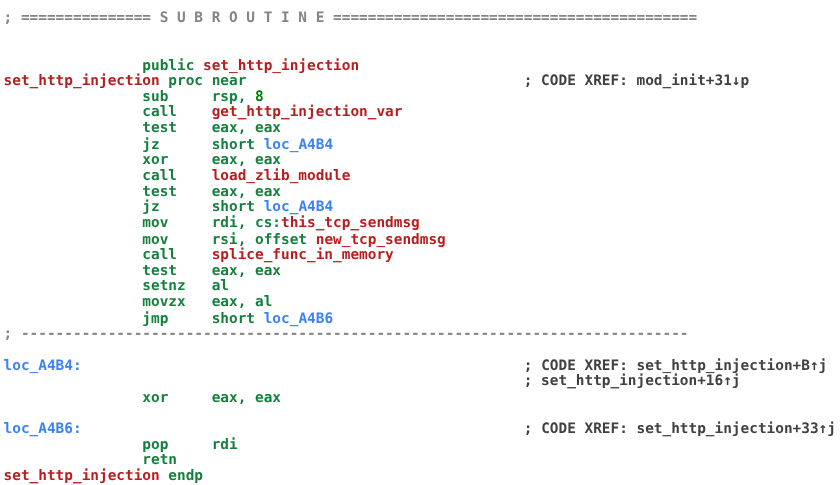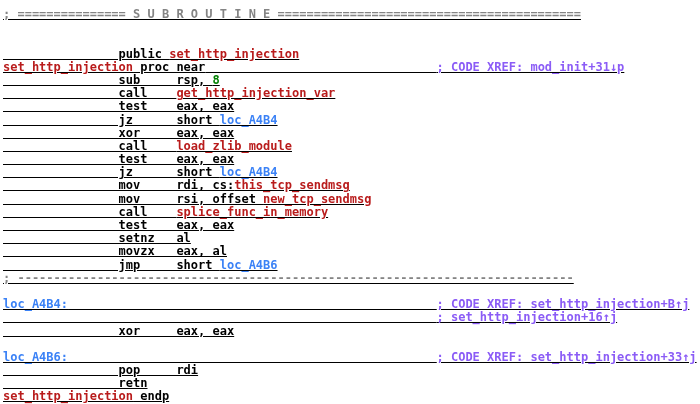--- a/index.html
+++ b/index.html
@@ -16,28 +16,27 @@
     box-sizing: border-box;
     width: 700px;
     height: 404px;
     padding: 8px 0 0 3px;
     font-family: "DejaVu Sans Mono", "Liberation Mono", monospace;
     font-weight: bold;
     font-size: 12px;
     line-height: 13.2px;
     white-space: pre;
     cursor: default;
-    text-decoration: underline;
   }
   .line { height: 13.2px; overflow: hidden; }
   .seg-banner    { color: #848484; }
   .seg-separator { color: #848484; }
-  .seg-code      { color: #000000; }
+  .seg-code      { color: #15803d; }
   .seg-label     { color: #3b82f6; }
   .seg-name      { color: #b91c1c; }
   .seg-number    { color: #008000; }
-  .seg-comment   { color: #8b5cf6; }
+  .seg-comment   { color: #404040; }
   .seg-pad       { color: #000000; }
 </style>
 </head>
 <body>
 
 <div class="listing"><div class="line"><span class="seg-banner">; =============== S U B R O U T I N E ==========================================</span></div><div class="line"></div><div class="line"></div><div class="line"><span class="seg-code">                public </span><span class="seg-name">set_http_injection</span></div><div class="line"><span class="seg-name">set_http_injection</span><span class="seg-code"> proc near</span><span class="seg-pad">                                </span><span class="seg-comment">; CODE XREF: mod_init+31↓p</span></div><div class="line"><span class="seg-code">                sub     rsp, </span><span class="seg-number">8</span></div><div class="line"><span class="seg-code">                call    </span><span class="seg-name">get_http_injection_var</span></div><div class="line"><span class="seg-code">                test    eax, eax</span></div><div class="line"><span class="seg-code">                jz      short </span><span class="seg-label">loc_A4B4</span></div><div class="line"><span class="seg-code">                xor     eax, eax</span></div><div class="line"><span class="seg-code">                call    </span><span class="seg-name">load_zlib_module</span></div><div class="line"><span class="seg-code">                test    eax, eax</span></div><div class="line"><span class="seg-code">                jz      short </span><span class="seg-label">loc_A4B4</span></div><div class="line"><span class="seg-code">                mov     rdi, cs:</span><span class="seg-name">this_tcp_sendmsg</span></div><div class="line"><span class="seg-code">                mov     rsi, offset </span><span class="seg-name">new_tcp_sendmsg</span></div><div class="line"><span class="seg-code">                call    </span><span class="seg-name">splice_func_in_memory</span></div><div class="line"><span class="seg-code">                test    eax, eax</span></div><div class="line"><span class="seg-code">                setnz   al</span></div><div class="line"><span class="seg-code">                movzx   eax, al</span></div><div class="line"><span class="seg-code">                jmp     short </span><span class="seg-label">loc_A4B6</span></div><div class="line"><span class="seg-separator">; -----------------------------------------------------------------------------</span></div><div class="line"></div><div class="line"><span class="seg-label">loc_A4B4:</span><span class="seg-pad">                                                   </span><span class="seg-comment">; CODE XREF: set_http_injection+B↑j</span></div><div class="line"><span class="seg-pad">                                                            </span><span class="seg-comment">; set_http_injection+16↑j</span></div><div class="line"><span class="seg-code">                xor     eax, eax</span></div><div class="line"></div><div class="line"><span class="seg-label">loc_A4B6:</span><span class="seg-pad">                                                   </span><span class="seg-comment">; CODE XREF: set_http_injection+33↑j</span></div><div class="line"><span class="seg-code">                pop     rdi</span></div><div class="line"><span class="seg-code">                retn</span></div><div class="line"><span class="seg-name">set_http_injection</span><span class="seg-code"> endp</span></div></div>
 
 </body></html>

